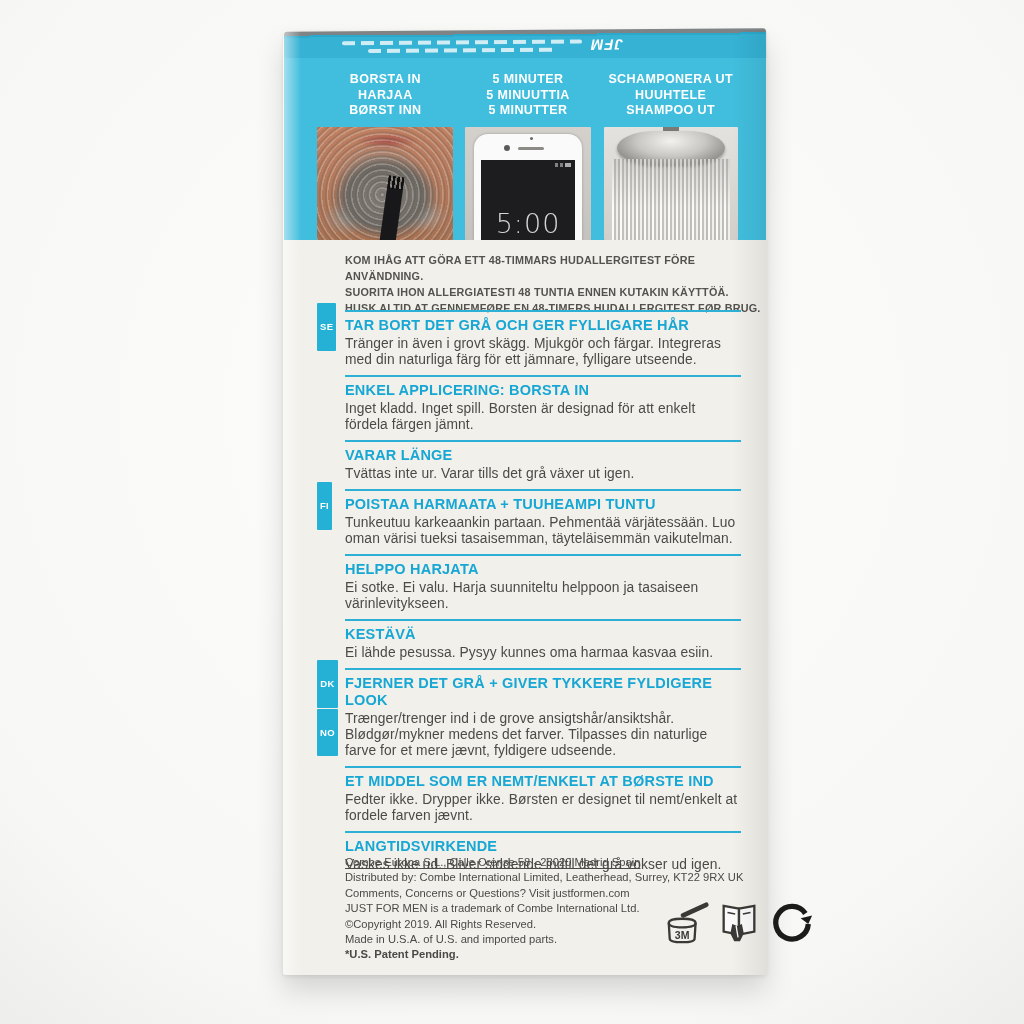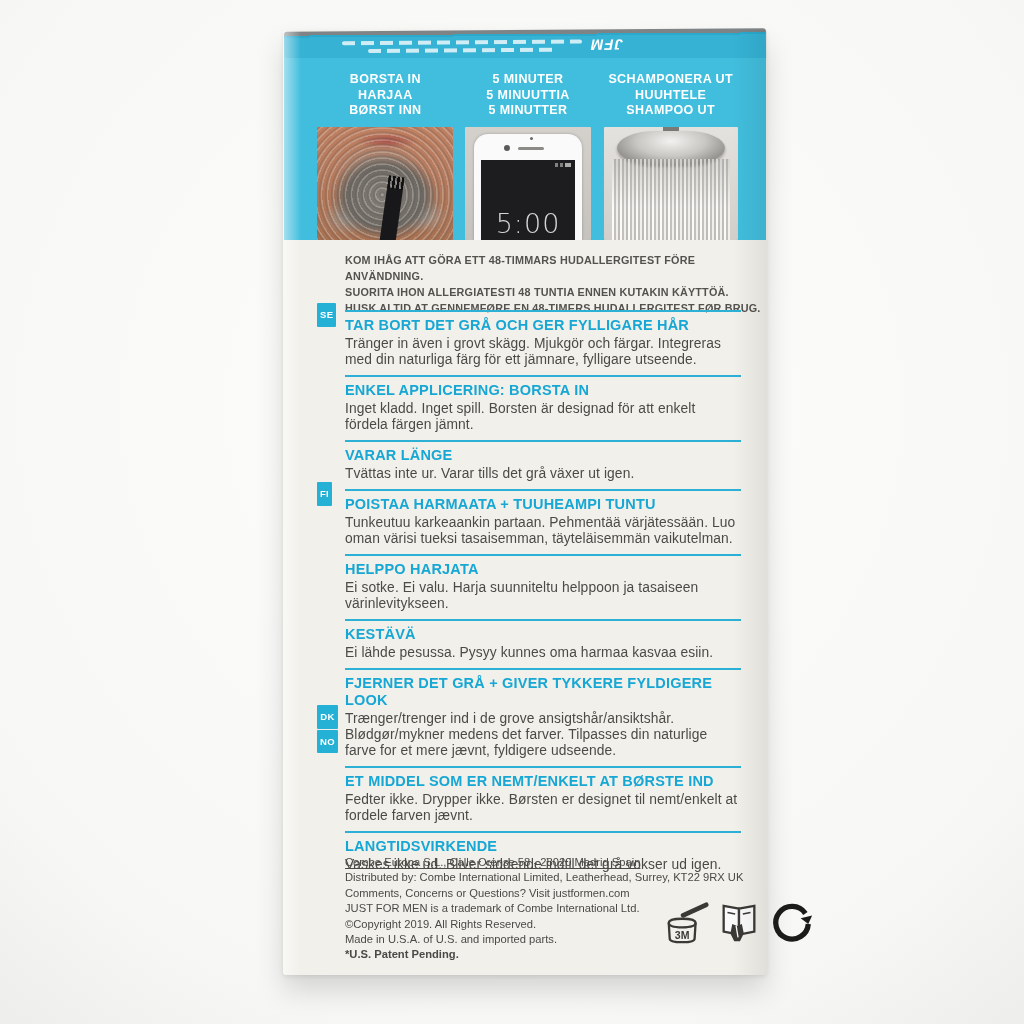--- a/index.html
+++ b/index.html
@@ -68,21 +68,21 @@
     linear-gradient(rgba(120,118,114,.25), rgba(255,255,255,.05) 60%);}
   
   .warning{position:absolute;left:62px;top:222px;width:420px;color:#54524e;font-weight:bold;
     font-size:10.8px;line-height:16px;letter-spacing:.2px;}
   
   .content{position:absolute;left:62px;top:280px;width:396px;}
   .item{position:relative;margin-bottom:5px;}
   .rule{height:2px;background:#2cb0d6;margin-bottom:5px;}
   .badge{position:absolute;left:-28px;top:-7px;display:flex;flex-direction:column;gap:1px;z-index:2;}
   .badge span{background:#25b0d6;color:#fff;font-size:9.5px;font-weight:bold;line-height:1;
-    padding:7px 3px;letter-spacing:.3px;border-radius:1px;text-align:center;}
+    padding:19px 3px;letter-spacing:.3px;border-radius:1px;text-align:center;}
   .item h3{margin:0 0 2px 0;color:#17a7d5;font-size:14.5px;line-height:17px;font-weight:bold;letter-spacing:.2px;}
   .item p{margin:0 0 7px 0;color:#4c4a47;font-size:13.8px;line-height:16px;letter-spacing:.1px;}
   
   .footer{position:absolute;left:62px;top:825px;width:400px;color:#4b4946;font-size:11.2px;line-height:15.4px;}
   .footer .f0{text-decoration:underline;text-underline-offset:2px;}
   .footer .f6{font-weight:bold;}
   .symbols{position:absolute;left:318px;top:46px;display:flex;gap:7px;align-items:flex-end;}
   .symbols svg{display:block;}
 </style>
 </head>
@@ -178,21 +178,21 @@
           <div class="rule"></div>
           <h3>HELPPO HARJATA</h3>
           <p>Ei sotke. Ei valu. Harja suunniteltu helppoon ja tasaiseen värinlevitykseen.</p>
         </div>
         <div class="item">
           <div class="rule"></div>
           <h3>KESTÄVÄ</h3>
           <p>Ei lähde pesussa. Pysyy kunnes oma harmaa kasvaa esiin.</p>
         </div>
         <div class="item">
-          <div class="badge" style="top: -8px; margin-top: 45px;">
+          <div class="badge" style="top: -8px;">
             <span>DK</span>
             <span>NO</span>
           </div>
           <div class="rule"></div>
           <h3>FJERNER DET GRÅ + GIVER TYKKERE FYLDIGERE LOOK</h3>
           <p>Trænger/trenger ind i de grove ansigtshår/ansiktshår. Blødgør/mykner medens det farver. Tilpasses din naturlige farve for et mere jævnt, fyldigere udseende.</p>
         </div>
         <div class="item">
           <div class="rule"></div>
           <h3>ET MIDDEL SOM ER NEMT/ENKELT AT BØRSTE IND</h3>

